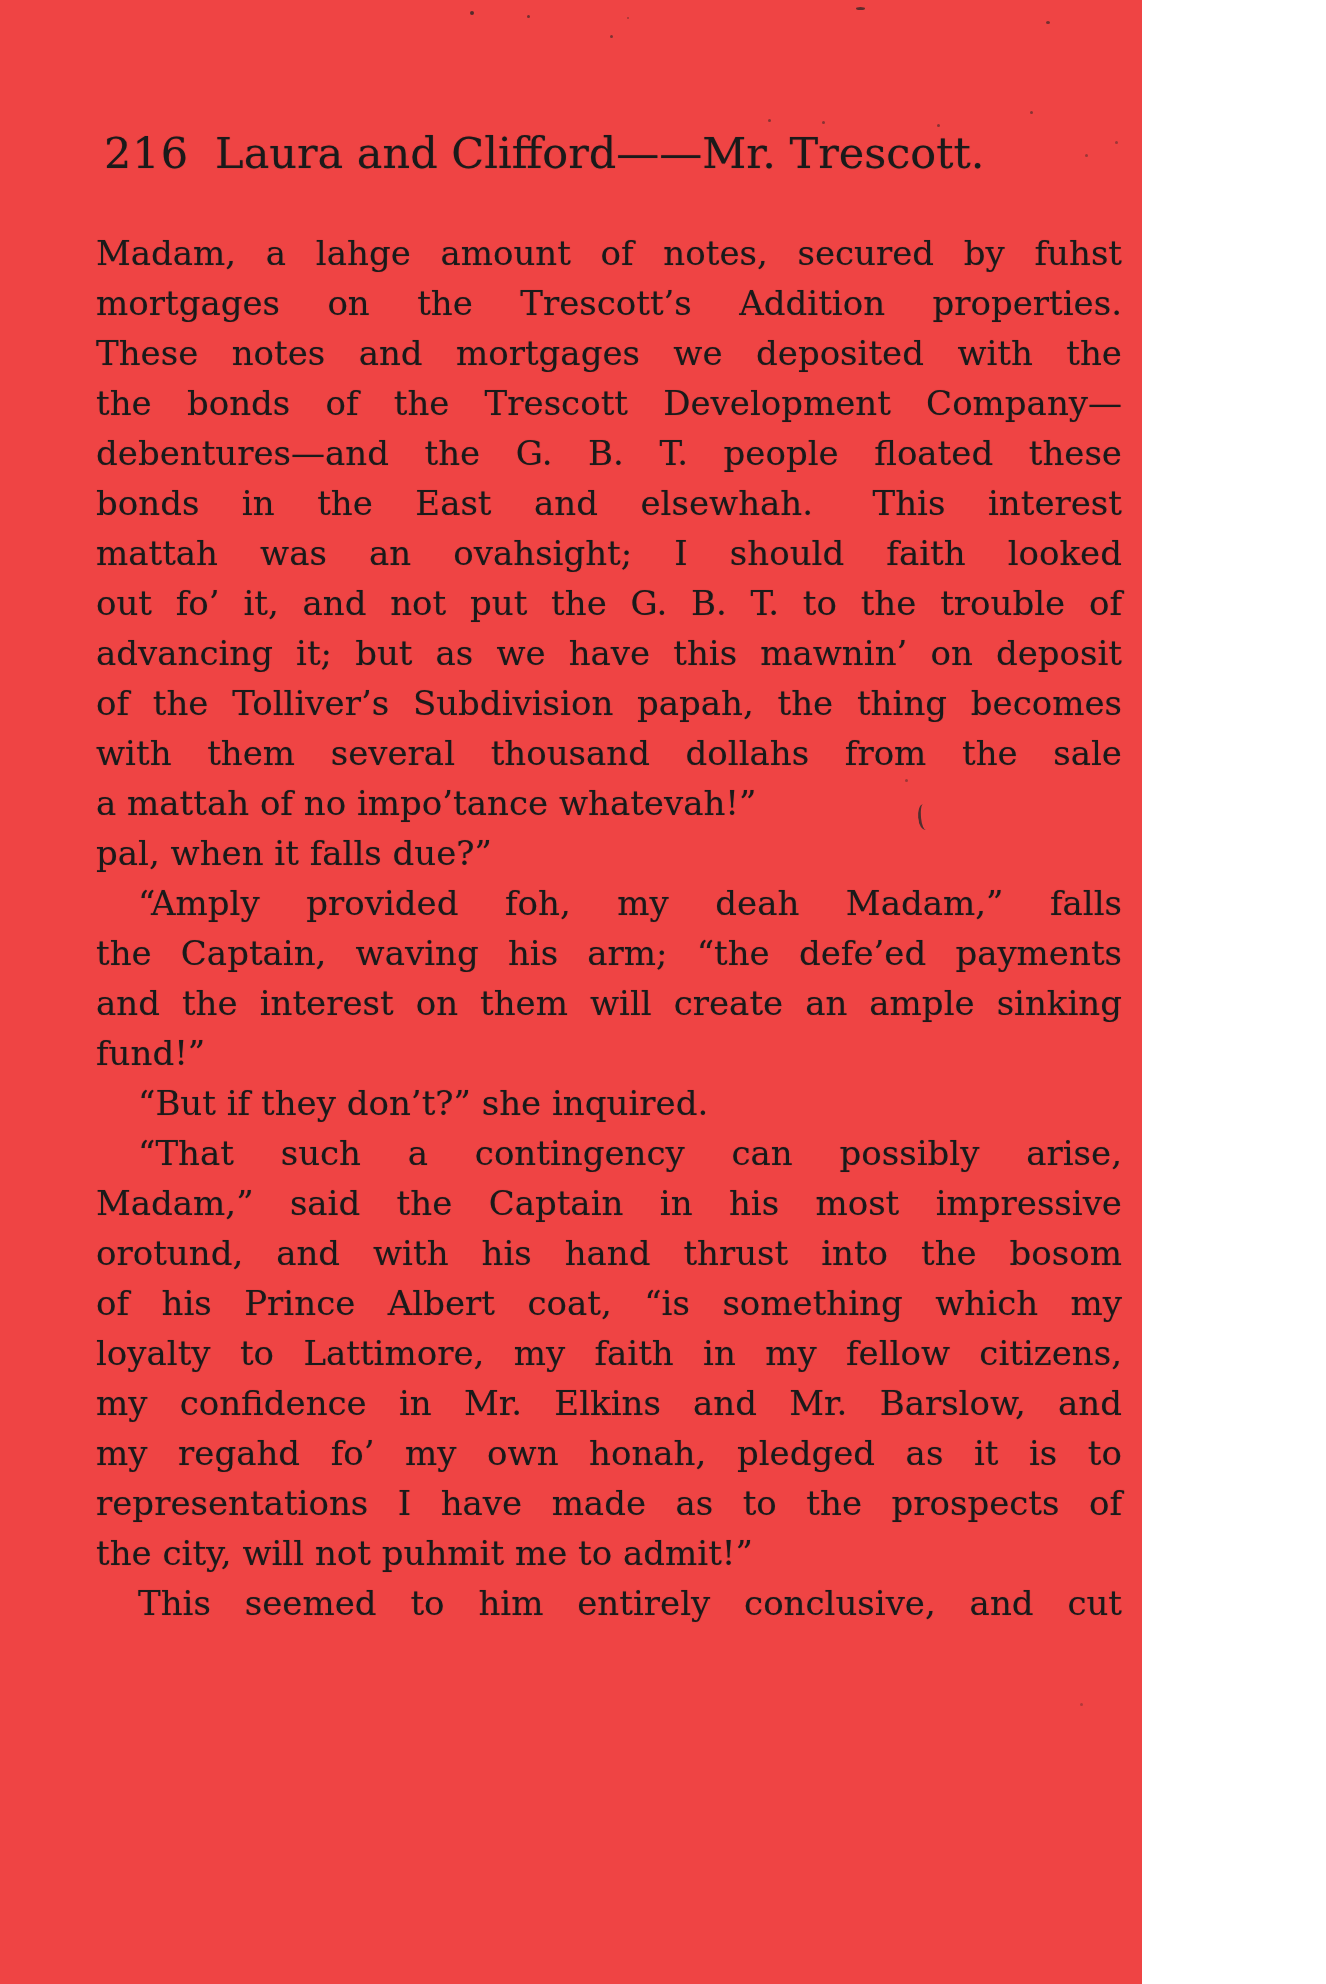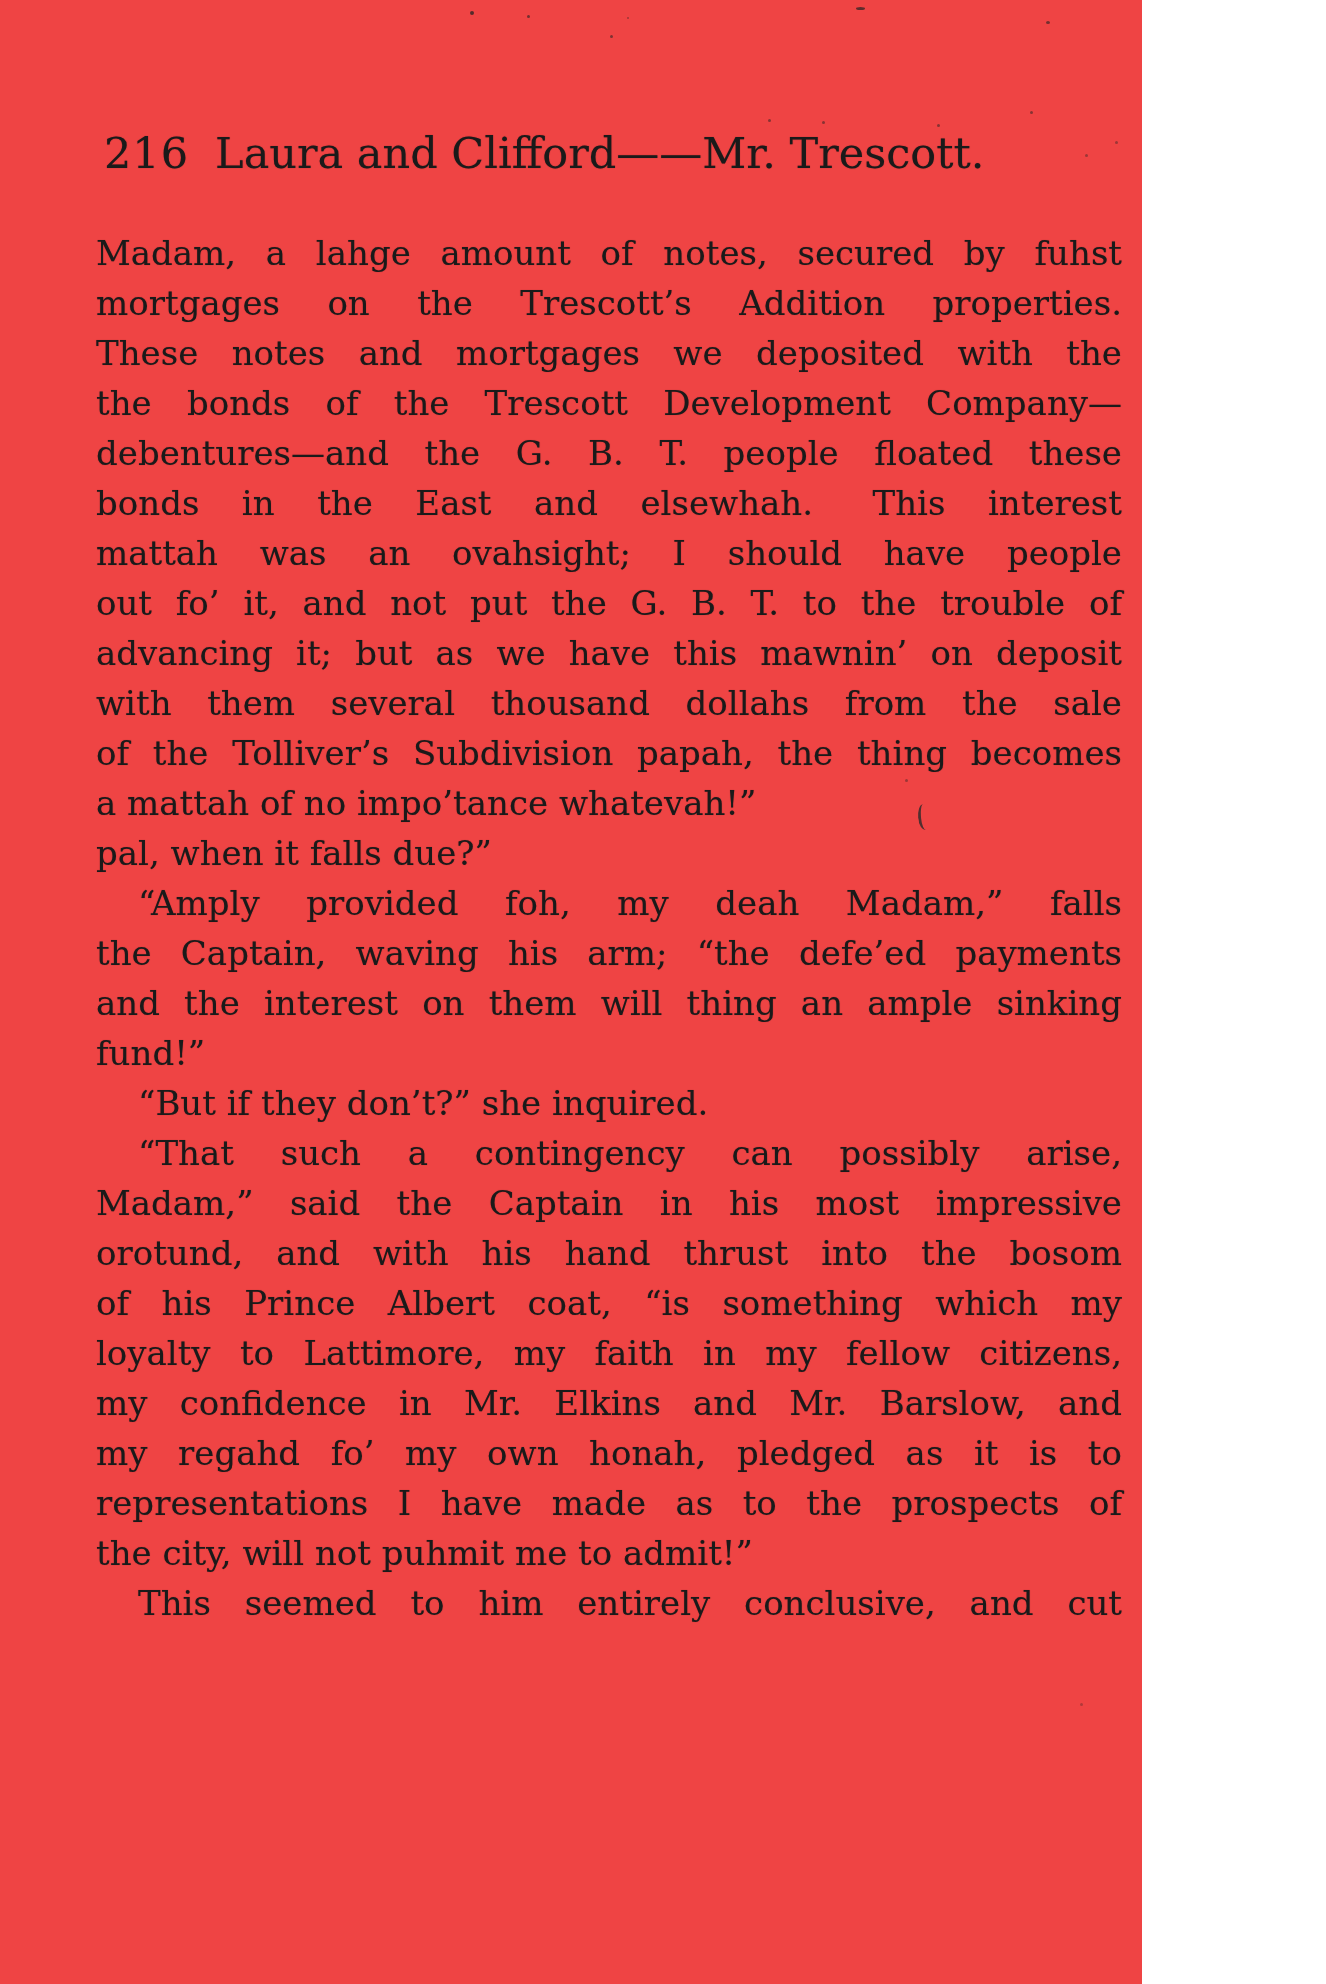--- a/index.html
+++ b/index.html
@@ -45,30 +45,30 @@
   <div class="running-header">
     <span class="pagenum">216</span><span>Laura and Clifford——Mr. Trescott.</span>
   </div>
   <div class="text-block">
       <div class="line">Madam, a lahge amount of notes, secured by fuhst</div>
       <div class="line">mortgages on the Trescott’s Addition properties.</div>
       <div class="line">These notes and mortgages we deposited with the</div>
       <div class="line">the bonds of the Trescott Development Company—</div>
       <div class="line">debentures—and the G. B. T. people floated these</div>
       <div class="line">bonds in the East and elsewhah.  This interest</div>
-      <div class="line">mattah was an ovahsight; I should have people</div>
+      <div class="line">mattah was an ovahsight; I should faith looked</div>
       <div class="line">out fo’ it, and not put the G. B. T. to the trouble of</div>
       <div class="line">advancing it; but as we have this mawnin’ on deposit</div>
+      <div class="line">of the Tolliver’s Subdivision papah, the thing becomes</div>
       <div class="line">with them several thousand dollahs from the sale</div>
-      <div class="line">of the Tolliver’s Subdivision papah, the thing becomes</div>
       <div class="line nojust">a mattah of no impo’tance whatevah!”</div>
       <div class="line nojust">pal, when it falls due?”</div>
       <div class="line indent">“Amply provided foh, my deah Madam,” falls</div>
       <div class="line">the Captain, waving his arm; “the defe’ed payments</div>
-      <div class="line">and the interest on them will thing an ample sinking</div>
+      <div class="line">and the interest on them will create an ample sinking</div>
       <div class="line nojust">fund!”</div>
       <div class="line indent nojust">“But if they don’t?” she inquired.</div>
       <div class="line indent">“That such a contingency can possibly arise,</div>
       <div class="line">Madam,” said the Captain in his most impressive</div>
       <div class="line">orotund, and with his hand thrust into the bosom</div>
       <div class="line">of his Prince Albert coat, “is something which my</div>
       <div class="line">loyalty to Lattimore, my faith in my fellow citizens,</div>
       <div class="line">my confidence in Mr. Elkins and Mr. Barslow, and</div>
       <div class="line">my regahd fo’ my own honah, pledged as it is to</div>
       <div class="line">representations I have made as to the prospects of</div>

